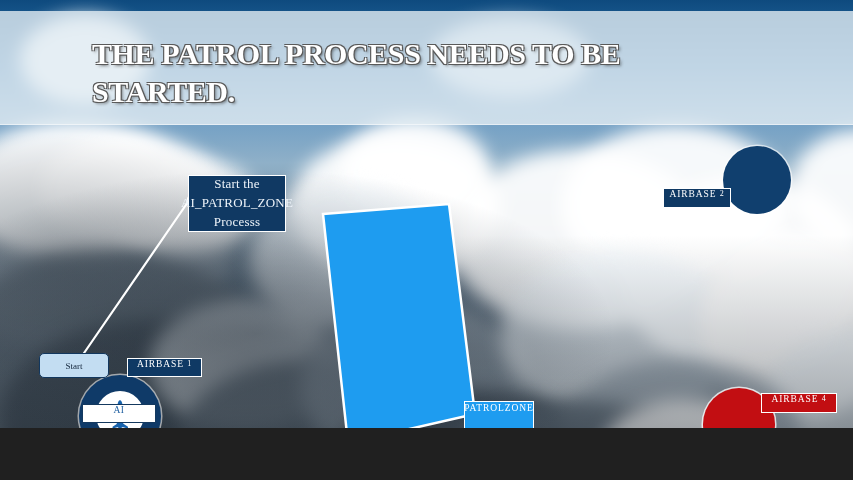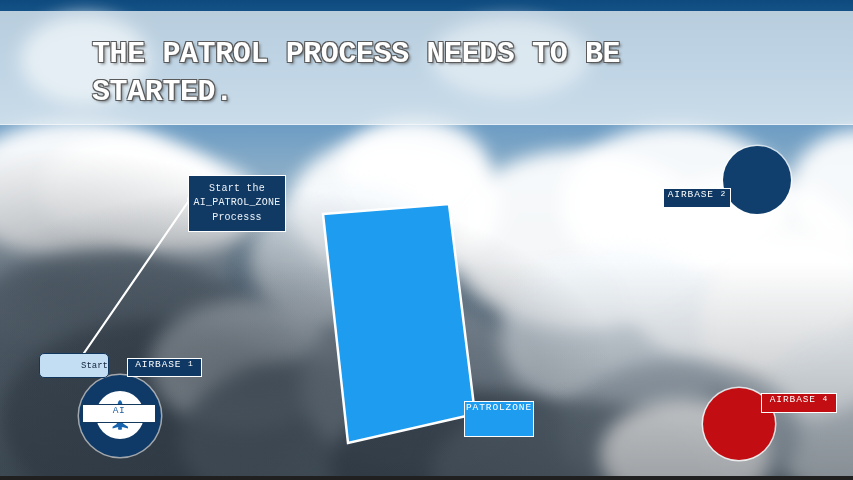--- a/index.html
+++ b/index.html
@@ -4,23 +4,23 @@
 <title>Patrol Process Slide</title>
 <style>
   html, body {
     margin: 0;
     padding: 0;
     background: #202020;
   }
   #slide {
     position: relative;
     width: 853px;
-    height: 476px;
+    height: 428px;
     overflow: hidden;
-    font-family: Liberation Mono, monospace;
+    font-family: Liberation Serif, serif;
     background: #1b4a73;
   }
 
   
   .bg-layer { position: absolute; inset: 0; }
 
   .bg-sky {
     background: linear-gradient(180deg,
        #0e4a7e 0%,
        #1c5c92 6%,
@@ -140,41 +140,41 @@
   }
 
   #callout-box {
     position: absolute;
     left: 188px; top: 175px;
     width: 98px; height: 57px;
     box-sizing: border-box;
     background: #103963;
     border: 1.5px solid #ffffff;
     color: #eef4fa;
-    font-size: 10px;
+    font-size: 13px;
     line-height: 1.45;
     letter-spacing: 0.2px;
     display: flex;
     align-items: center;
     justify-content: center;
     text-align: center;
     padding: 0 4px;
   }
 
   #start-button {
     position: absolute;
     left: 39px; top: 353px;
     width: 70px; height: 25px;
     box-sizing: border-box;
     background: #c3ddf2;
     border: 1.3px solid #12375e;
     border-radius: 5px;
     color: #11243a;
     font-size: 9px;
-    display: flex; align-items: center; justify-content: flex-end;
+    display: flex; align-items: center; justify-content: center;
   }
 
   #airbase1-label {
     left: 127px; top: 358px;
     width: 75px; height: 19px;
     background: #0f3964;
     border: 1.5px solid #ffffff;
     color: #ffffff;
   }
   #ai-label {

